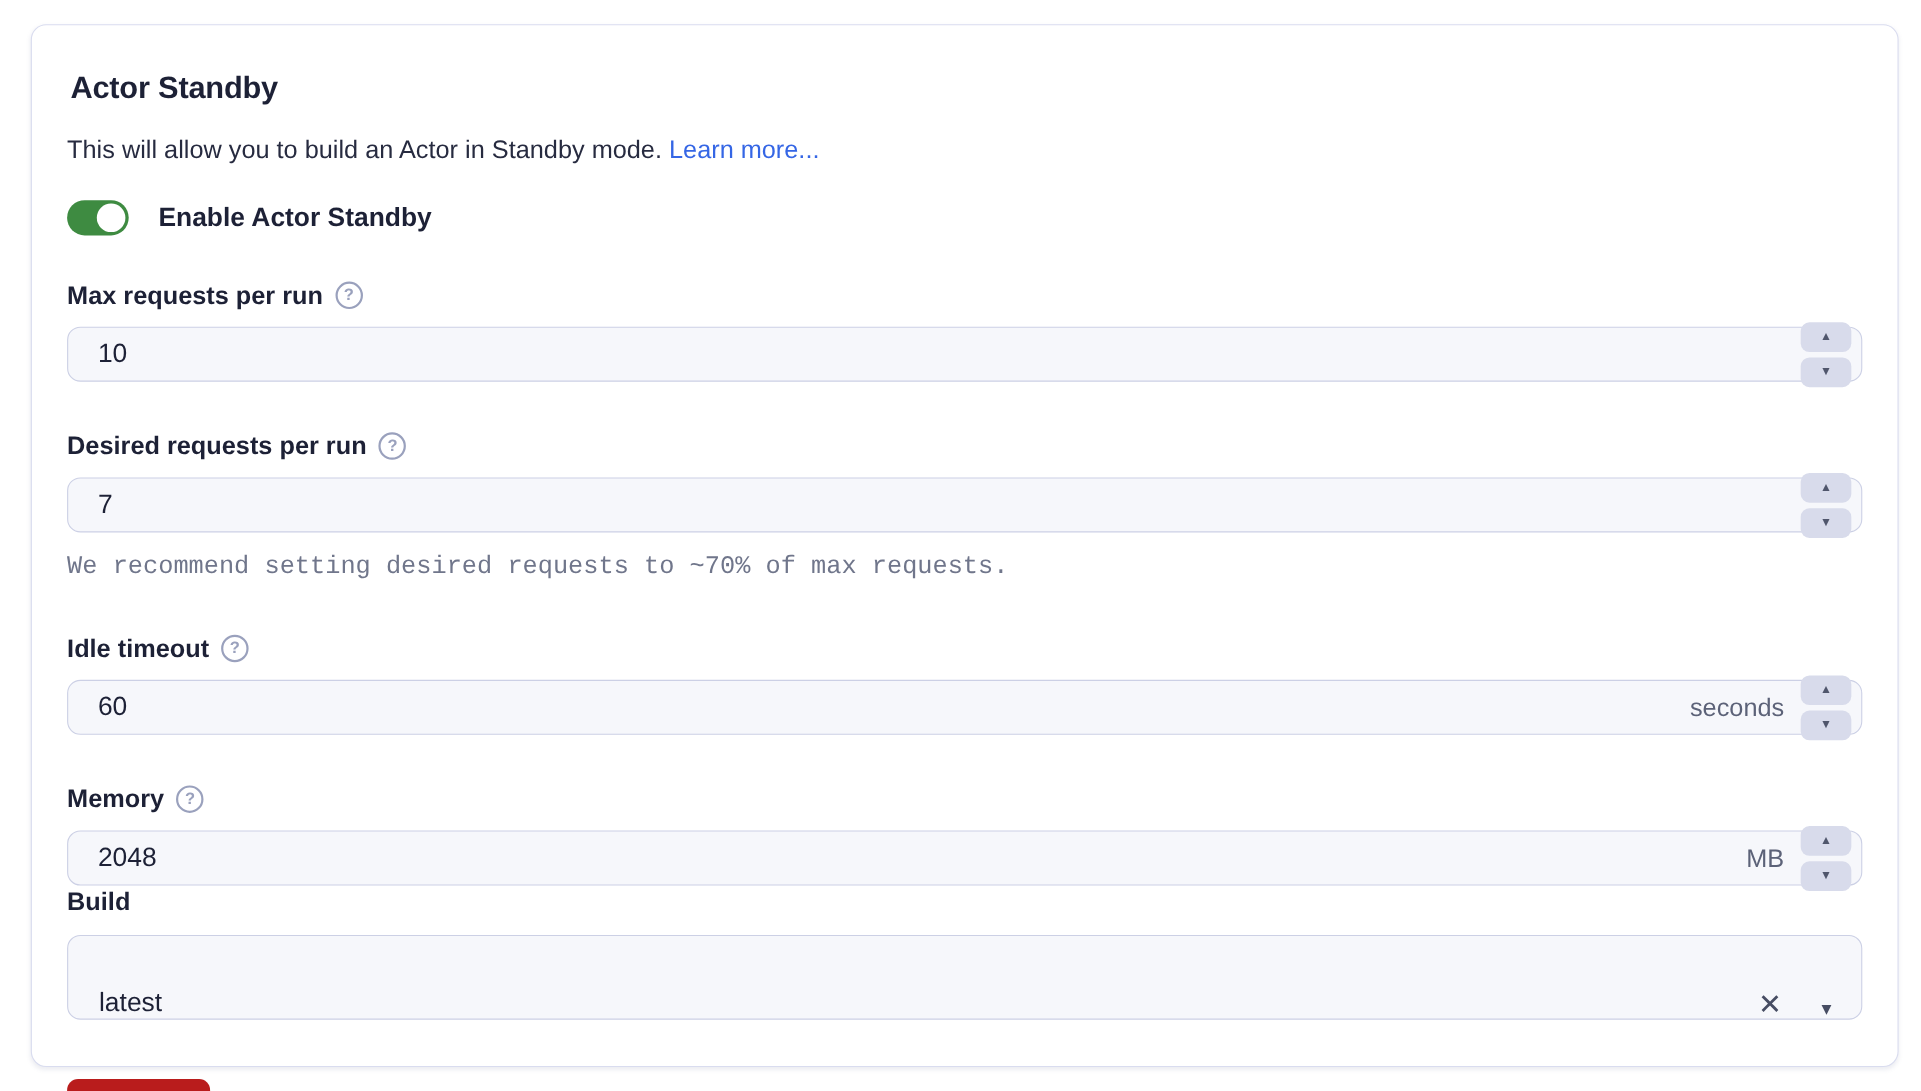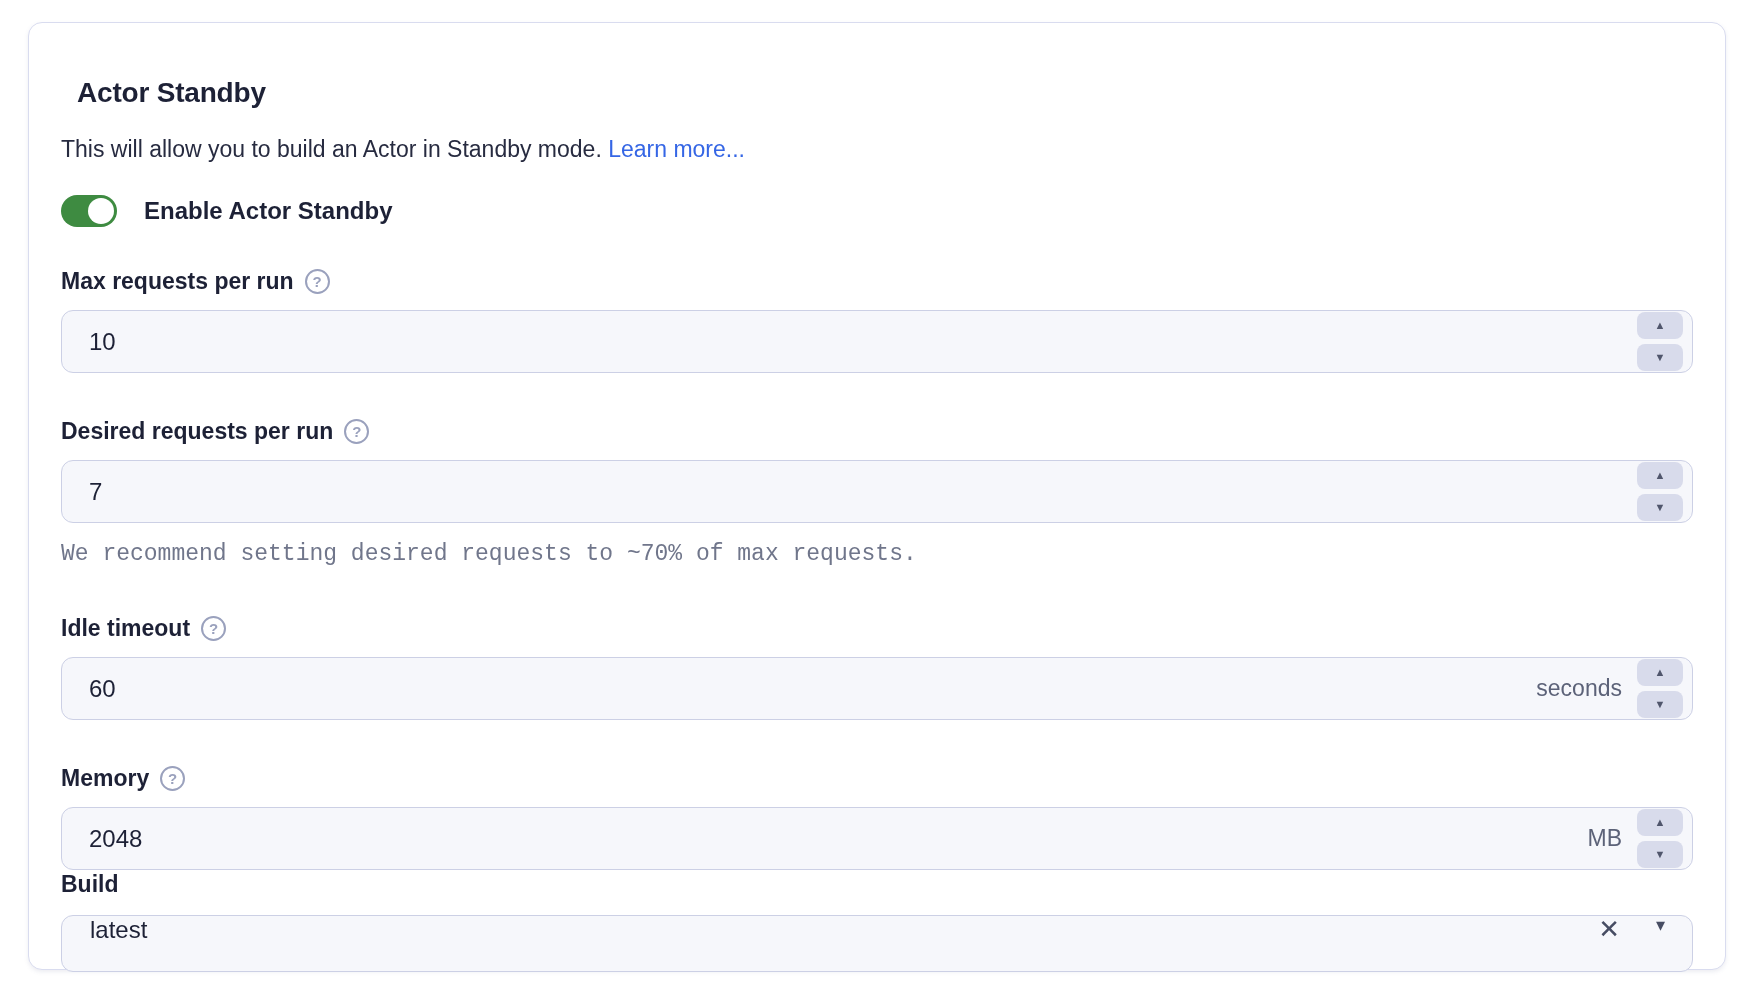--- a/index.html
+++ b/index.html
@@ -19,21 +19,21 @@
     width: 1698px;
     height: 948px;
     box-sizing: border-box;
     background: #ffffff;
     border: 1px solid #d9dcef;
     border-radius: 14px;
     padding: 38px 32px 0 32px;
     box-shadow: 0 2px 4px rgba(99,104,150,0.12);
   }
   .title {
-    margin: 16px;
+    margin: 3px;
     font-size: 28px;
     font-weight: 700;
     color: #1d2136;
     letter-spacing: -0.2px;
   }
   .desc {
     margin: 25px 0 0 0;
     font-size: 23px;
     color: #272b40;
     line-height: 30px;
@@ -100,21 +100,21 @@
     font-size: 15px;
     font-weight: 700;
     display: inline-flex;
     align-items: center;
     justify-content: center;
     cursor: pointer;
     line-height: 1;
   }
   .input-wrap {
     margin-top: 15px;
-    height: 63px;
+    height: 50px;
     box-sizing: border-box;
     background: #f6f7fb;
     border: 1px solid #ccd0e5;
     border-radius: 12px;
     display: flex;
     align-items: center;
   }
   .num-input {
     flex: 1;
     min-width: 0;
@@ -156,27 +156,27 @@
   .hint {
     margin-top: 16px;
     font-size: 23px;
     color: #70768b;
     line-height: 31px;
     font-family: Liberation Mono, monospace;
   }
   .build-field { }
   .select-wrap {
     margin-top: 17px;
-    height: 57px;
+    height: 77px;
     box-sizing: border-box;
     background: #f6f7fb;
     border: 1px solid #ccd0e5;
     border-radius: 12px;
     display: flex;
-    align-items: flex-start;
+    align-items: flex-end;
     cursor: pointer;
   }
   .select-value {
     flex: 1;
     padding-left: 28px;
     font-size: 24px;
     color: #1d2136;
   }
   .clear-btn {
     font-size: 26px;

